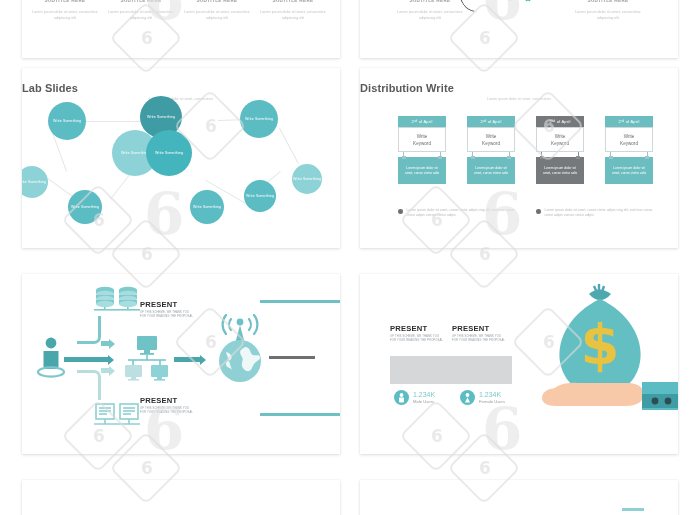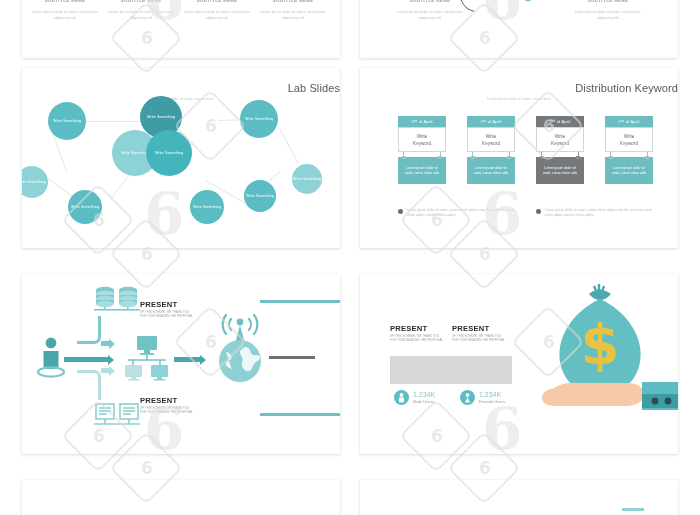--- a/index.html
+++ b/index.html
@@ -28,22 +28,22 @@
   
   .subtitle-head {
     font-size: 4.6px; font-weight: bold; letter-spacing: .35px;
     color: #9a9a9a; text-align: center; white-space: nowrap;
   }
   .lorem-sm {
     font-size: 3.7px; line-height: 6px; color: #c2c2c2;
     text-align: center;
   }
   .slide-title {
-    font-size: 11px; font-weight: normal; color: #59595b;
-    text-align: right; letter-spacing: .1px;
+    font-size: 11px; font-weight: bold; color: #59595b;
+    text-align: left; letter-spacing: .1px;
   }
   .slide-sub {
     font-size: 3.6px; color: #c6c6c6; text-align: center; margin-top: 3px;
   }
 
   
   .col4 { position: absolute; top: 0; width: 70px; }
   .col4 .lorem-sm { margin-top: 6px; }
 
   
@@ -239,21 +239,21 @@
         </div>
 
       <div class="bubble" style="left:270px; top:96px;  width:30px; height:30px; background:#8dd2d6;">
         <span>Write Something</span>
         </div>
     </div>
   </div>
 
   <div class="slide" style="left:360px; top:68px; width:318px; height:180px;">
     <div class="slide-inner">
-      <div class="slide-title" style="position:absolute; left:0; right:0; top:14px;">Distribution Keyword</div>
+      <div class="slide-title" style="position:absolute; left:0; right:0; top:14px;">Distribution Write</div>
       <div class="slide-sub" style="position:absolute; left:0; right:0; top:26px;">Lorem ipsum dolor sit amet, consectetur</div>
 
       <div class="dcard" style="left:38px; top:48px;">
         <div class="dhead" style="background:#6cbdc0;">2ⁿᵈ of April</div>
         <div class="dbody">
           <span>Write</span>
           <span>Keyword</span>
         </div>
         <div class="dconn" style="left:5px;  top:36px; height:5px;"></div>
         <div class="dconn" style="left:42px; top:36px; height:5px;"></div>

